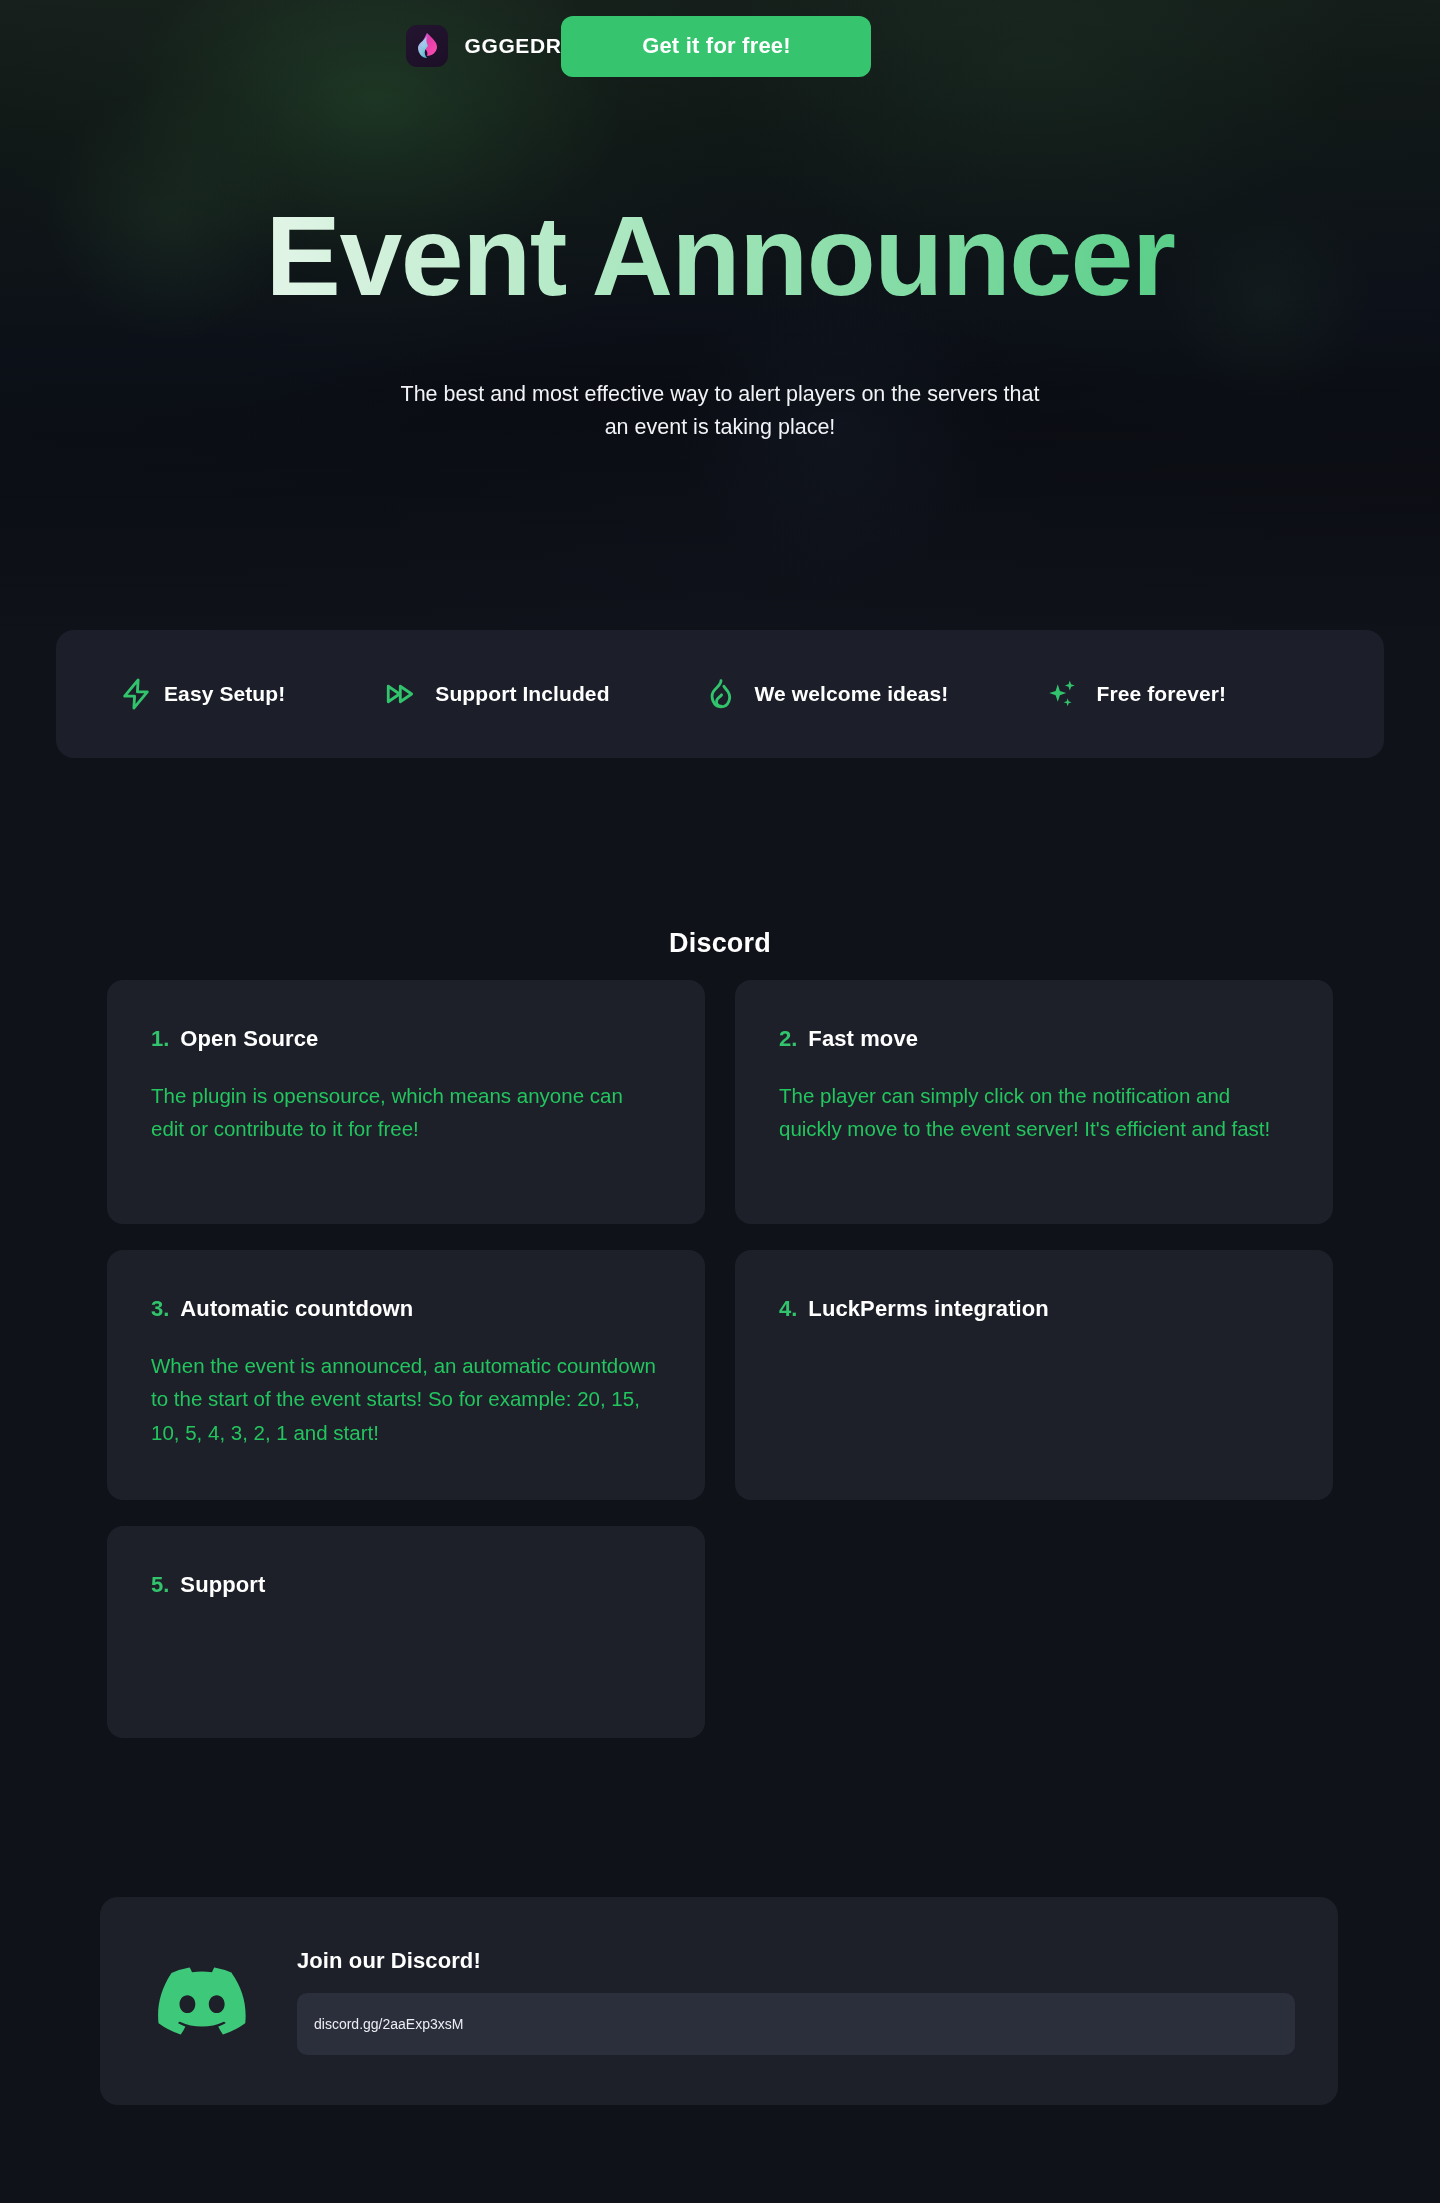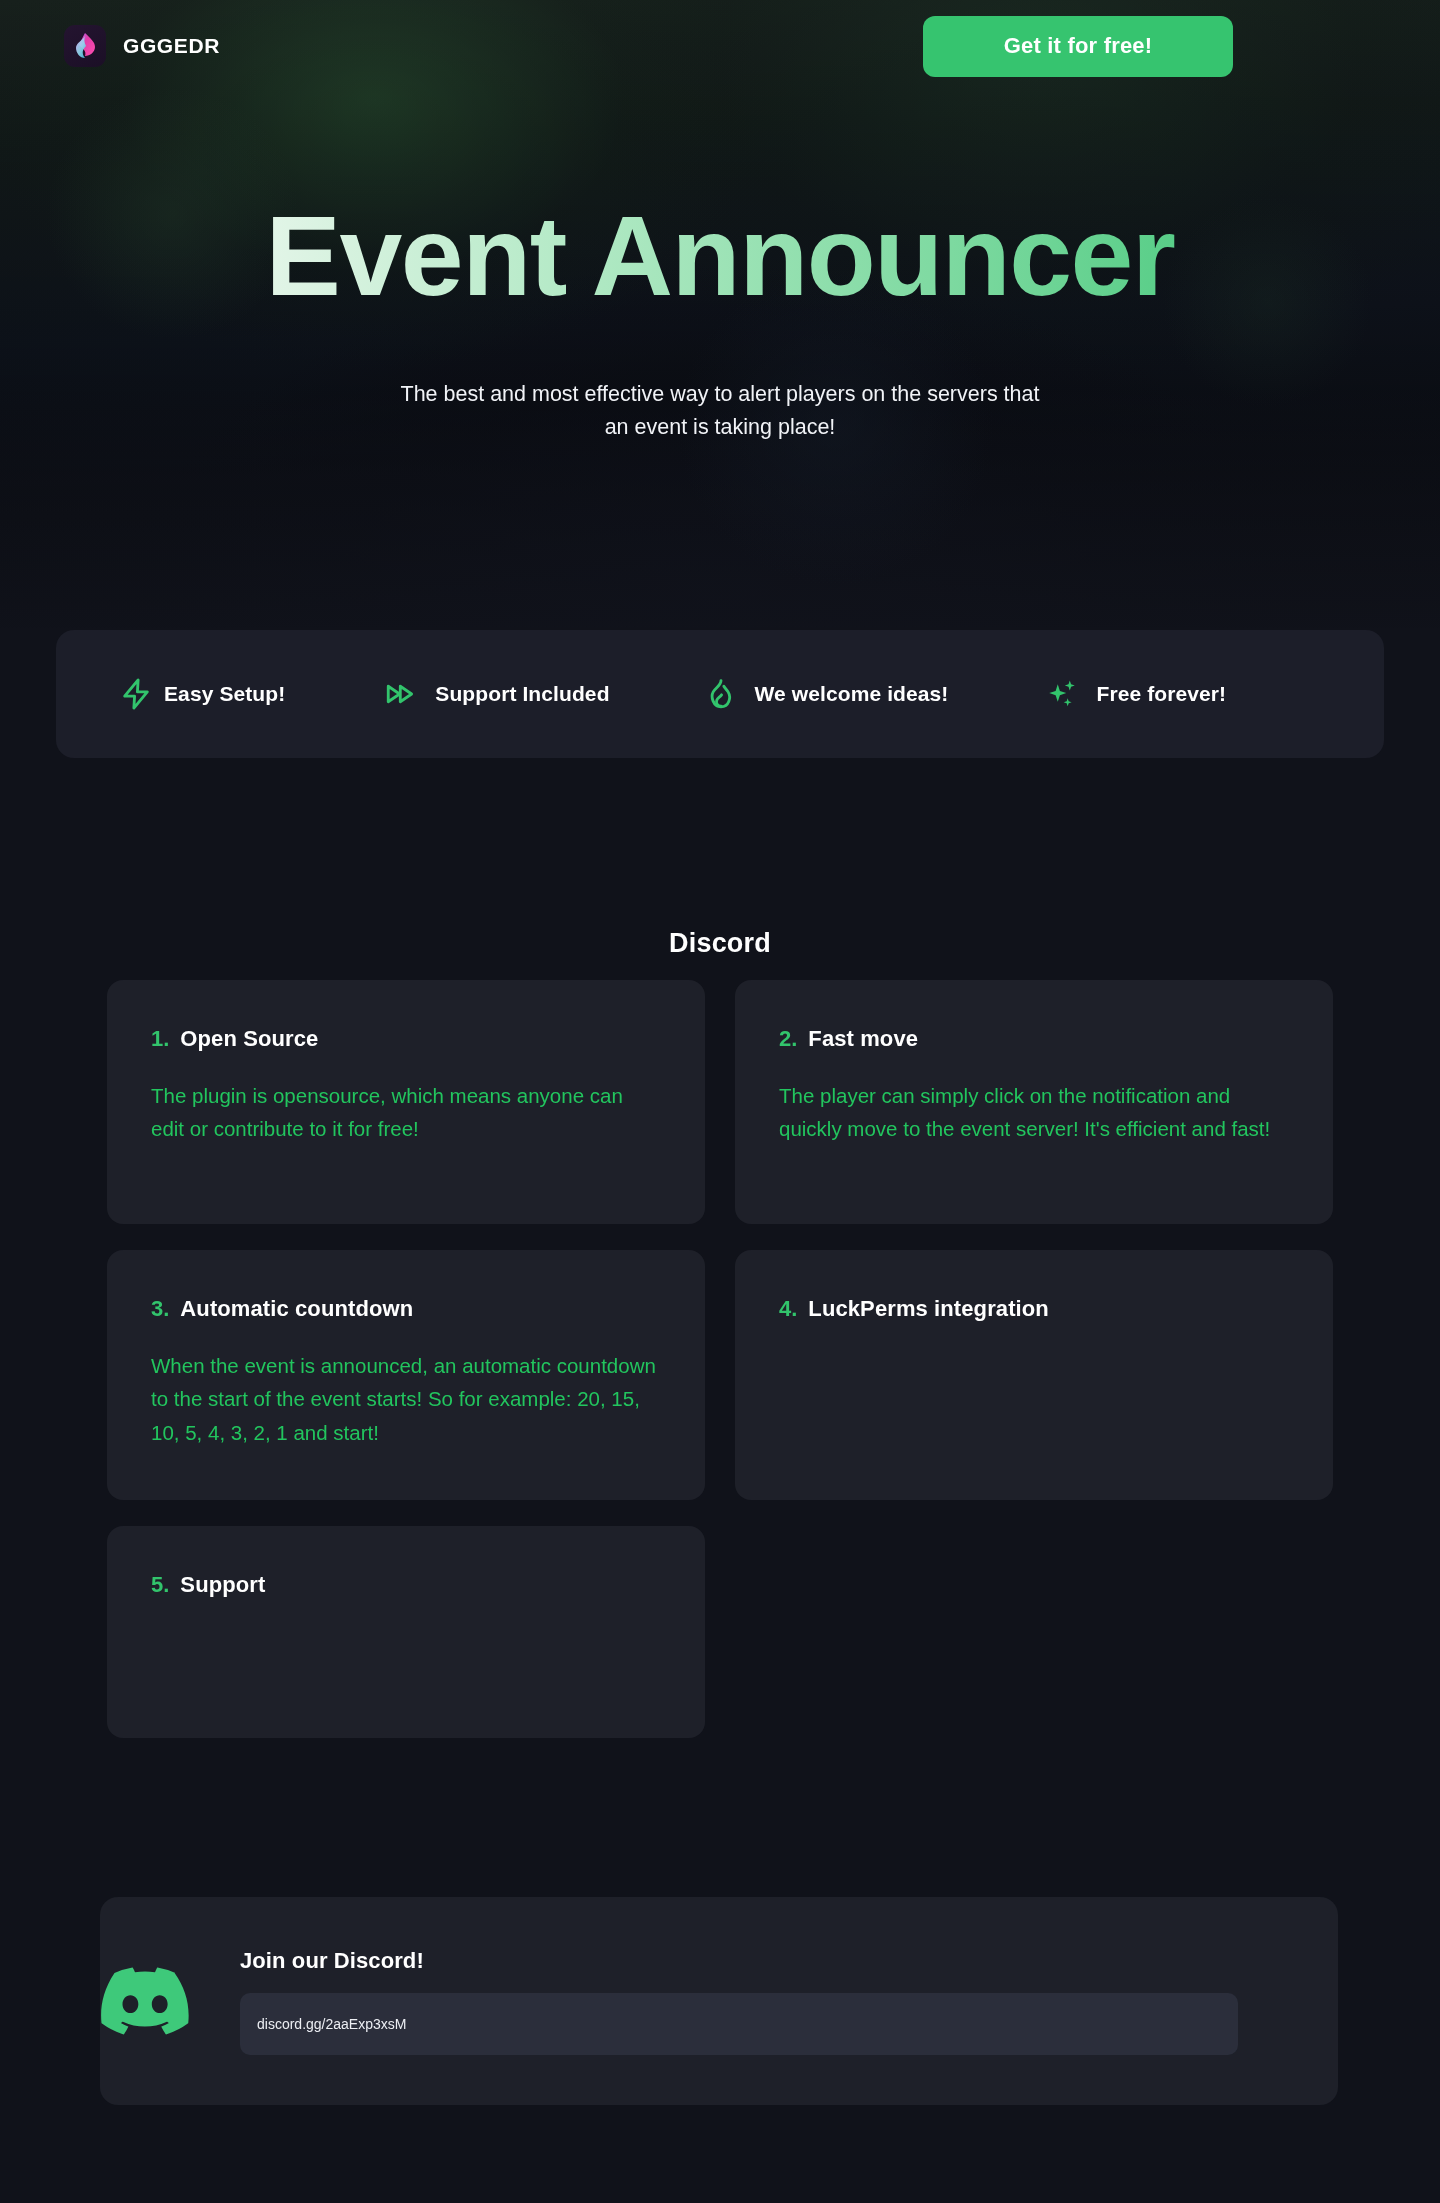--- a/index.html
+++ b/index.html
@@ -48,22 +48,22 @@
   }
 
   
   .header {
     position: absolute;
     top: 0; left: 0;
     width: 1336px;
     height: 92px;
     display: flex;
     align-items: center;
-    justify-content: space-between;
-    padding: 0 103px 0 64px;
+    justify-content: center;
+    padding: 0 103px 0 44px;
     z-index: 5;
   }
   .brand {
     display: flex;
     align-items: center;
     gap: 17px;
   }
   .brand-logo {
     width: 42px; height: 42px;
     border-radius: 11px;
@@ -210,20 +210,21 @@
   .discord-panel {
     position: absolute;
     top: 1897px;
     left: 100px;
     width: 1238px;
     height: 208px;
     background: #1e2029;
     border-radius: 18px;
     display: flex;
     align-items: center;
+    padding-left: 57px;
   }
   .discord-icon { width: 90px; height: 68px; flex: none; }
   .discord-right { margin-left: 50px; width: 998px; }
   .discord-title {
     font-size: 22px;
     font-weight: 700;
     color: #ffffff;
     margin-bottom: 19px;
     letter-spacing: 0.1px;
   }

